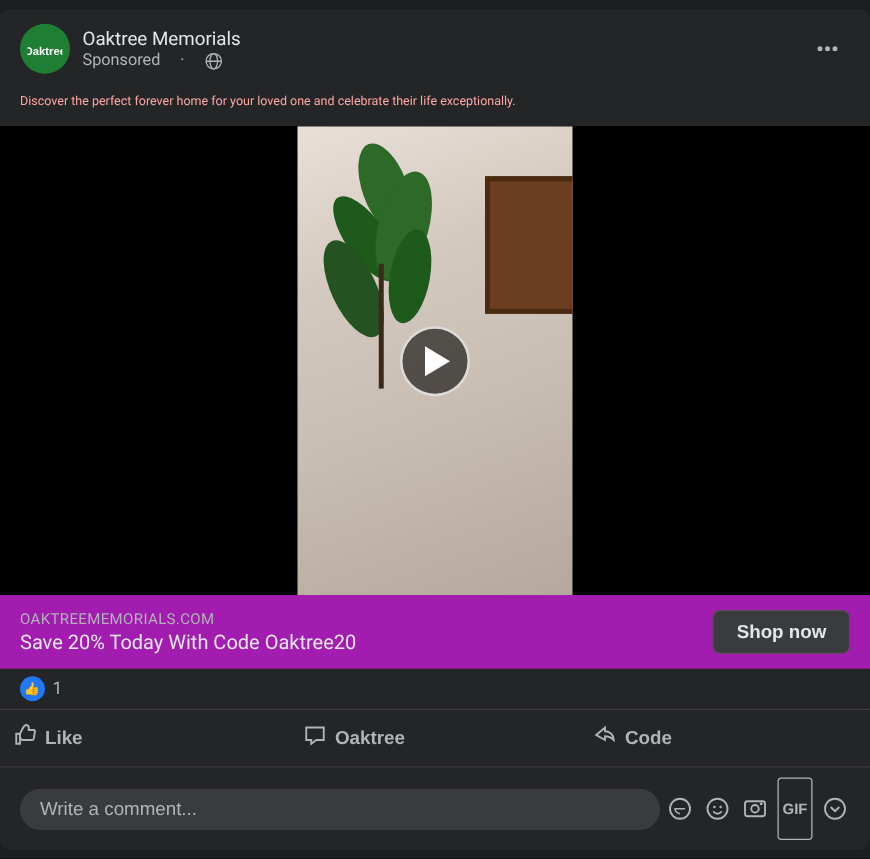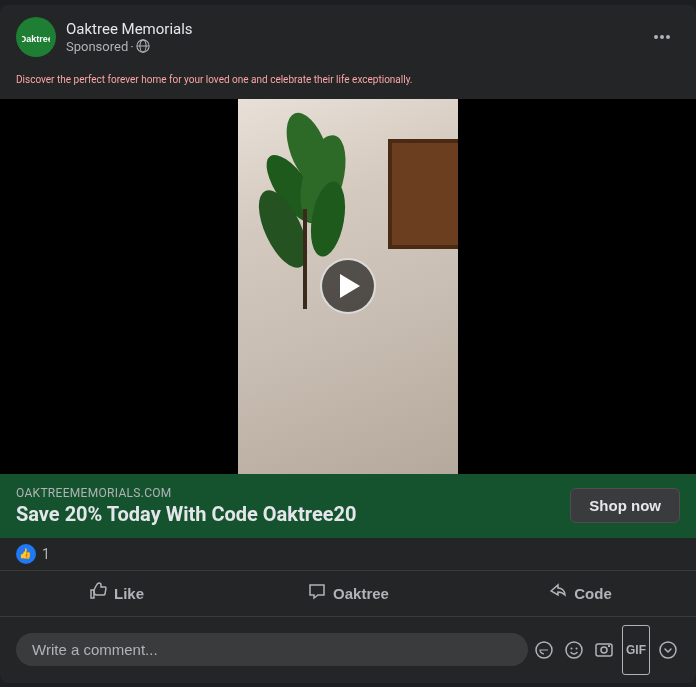--- a/index.html
+++ b/index.html
@@ -44,21 +44,21 @@
       flex-shrink: 0;
     }
     .page-name {
       font-weight: 400;
       font-size: 15px;
       color: #e4e6eb;
     }
     .sponsored-row {
       display: flex;
       align-items: center;
-      gap: 2px;
+      gap: 16px;
       font-size: 13px;
       color: #b0b3b8;
       margin-top: 1px;
     }
     .globe-icon {
       width: 14px;
       height: 14px;
       color: #b0b3b8;
     }
     .more-btn {
@@ -135,34 +135,34 @@
       border-left: 20px solid white;
       margin-left: 4px;
     }
 
     
     .cta-bar {
       display: flex;
       align-items: center;
       justify-content: space-between;
       padding: 12px 16px;
-      background: #14532d;
+      background: #a21caf;
       gap: 36px;
     }
     .cta-text-block {}
     .cta-site {
       font-size: 12px;
       color: #b0b3b8;
       text-transform: uppercase;
       letter-spacing: 0.3px;
       margin-bottom: 2px;
     }
     .cta-headline {
-      font-size: 20px;
-      font-weight: 700;
+      font-size: 16px;
+      font-weight: 400;
       color: #e4e6eb;
     }
     .shop-now-btn {
       background: #3a3b3c;
       border: 1px solid #4e4f50;
       border-radius: 6px;
       padding: 8px 18px;
       color: #e4e6eb;
       font-size: 15px;
       font-weight: 600;
@@ -195,21 +195,20 @@
     
     .action-bar {
       display: flex;
       align-items: center;
       border-bottom: 1px solid #3a3b3c;
     }
     .action-btn {
       flex: 1;
       display: flex;
       align-items: center;
-      justify-content: center;
       gap: 6px;
       padding: 10px;
       background: none;
       border: none;
       color: #b0b3b8;
       font-size: 15px;
       font-weight: 600;
       cursor: pointer;
       border-radius: 4px;
     }

